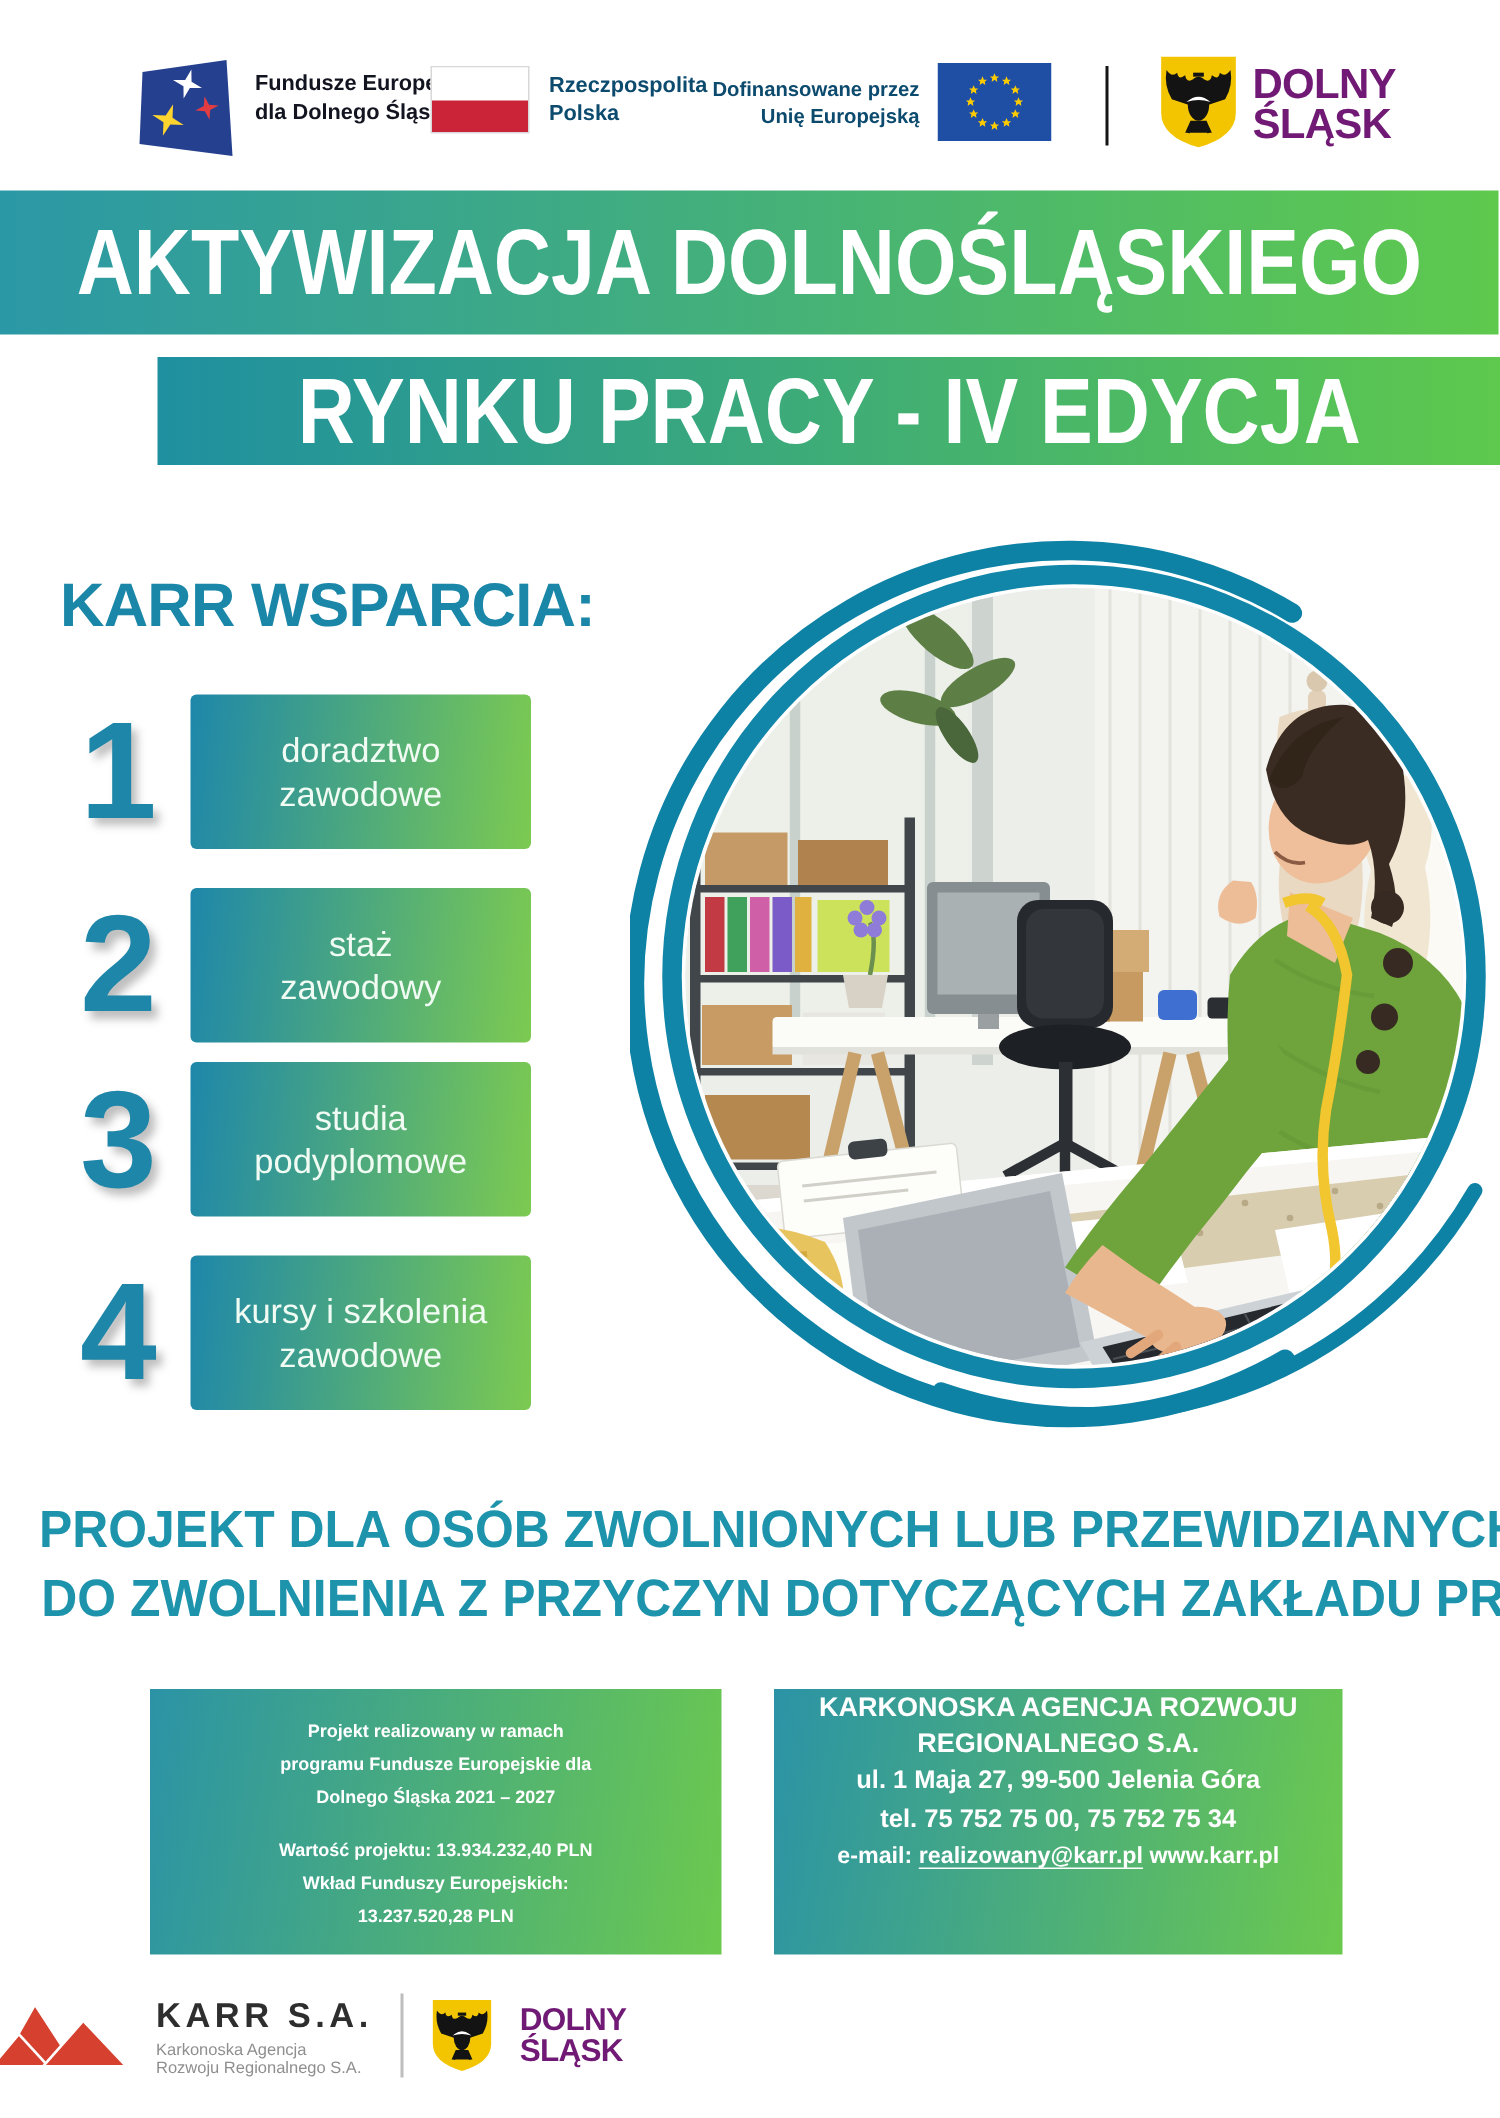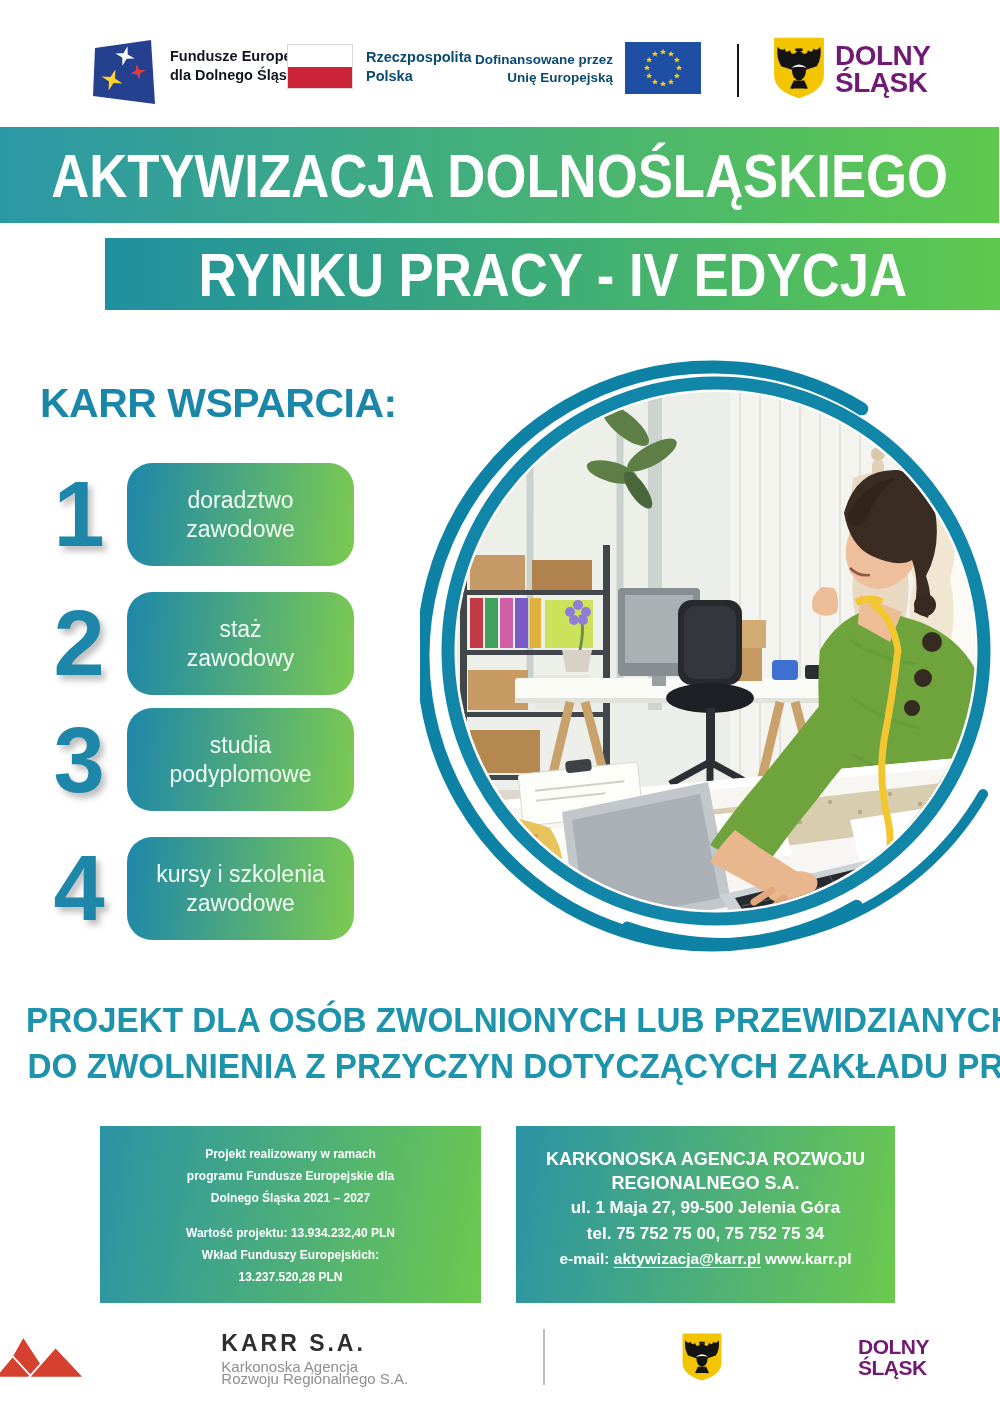--- a/index.html
+++ b/index.html
@@ -32,44 +32,44 @@
   
   .band{position:absolute;display:flex;align-items:center;justify-content:center;color:#fff;overflow:hidden}
   .band1{left:0;top:127px;width:999px;height:96px;background:linear-gradient(90deg,var(--band-teal),var(--band-green))}
   .band2{left:105px;top:238px;width:895px;height:72px;background:linear-gradient(90deg,#1f90a0,var(--band-green))}
   .band-text{font-size:62px;font-weight:700;white-space:nowrap;transform:scaleX(.85)}
 
   
   .support-heading{left:40px;top:380px;font-size:41px;font-weight:800;color:var(--accent-teal);letter-spacing:-0.5px}
   .support-num{left:36px;width:86px;text-align:center;font-size:92px;font-weight:700;color:#1e86a8;
                text-shadow:4px 5px 6px rgba(110,110,110,.45);line-height:100px}
-  .pill{left:127px;width:227px;height:103px;border-radius:25px;
+  .pill{left:127px;width:227px;height:103px;border-radius:4px;
         background:linear-gradient(96deg,var(--pill-teal),var(--pill-green));
         display:flex;flex-direction:column;align-items:center;justify-content:center;
         color:#f0fbf3;font-size:23px;line-height:29px;text-align:center}
 
   
   .statement{left:0;width:1000px;text-align:center;color:var(--statement-teal);font-weight:700}
   .statement span{display:inline-block;font-size:35px;line-height:44px;white-space:nowrap;transform:scaleX(.95)}
   .st1{top:998px}.st2{top:1044px}
 
   
   .box{position:absolute;top:1126px;height:177px;color:#fff;font-weight:700;text-align:center;
        background:linear-gradient(100deg,var(--box-teal),var(--box-green))}
   .box-left{left:100px;width:381px;font-size:12px;line-height:22px;padding-top:17px}
   .box-left .gap{height:13px}
-  .box-right{left:516px;width:379px;font-size:17px;line-height:25.5px;padding-top:21px}
+  .box-right{left:516px;width:379px;font-size:17px;line-height:25.5px;}
   .box-right .org{font-size:18px;line-height:24px}
   .email-line{font-size:15.5px}
   .email-link{text-decoration:underline;text-underline-offset:3px;color:#fff}
 
   
-  .footer{position:absolute;left:0;top:1328px;width:929px;display:flex;align-items:center;justify-content:space-between;gap:18px}
+  .footer{position:absolute;left:0;top:1328px;width:929px;display:flex;align-items:center;justify-content:flex-start;gap:18px}
   .karr-text .karr-name{font-size:23px;letter-spacing:3px;font-weight:600;color:#2e2e2e}
-  .karr-text .karr-sub{margin-top:4px;font-size:15px;line-height:12px;color:#8f8f8f}
+  .karr-text .karr-sub{margin-top:4px;font-size:11px;line-height:12px;color:#8f8f8f}
   .footer-divider{width:2px;height:56px;background:#bdbdbd}
   .ds-text-footer{font-size:21px;line-height:21px}
 
   .photo-svg{position:absolute;left:420px;top:350px}
 </style>
 </head>
 <body>
 
 <svg width="0" height="0" style="position:absolute" aria-hidden="true">
   <defs>
@@ -360,21 +360,21 @@
     <div>13.237.520,28 PLN</div>
   </div>
 
   <div class="box box-right">
     <div class="org">KARKONOSKA AGENCJA ROZWOJU</div>
     <div class="org">REGIONALNEGO S.A.</div>
     <div>ul. 1 Maja 27, 99-500 Jelenia Góra</div>
     <div>tel. 75 752 75 00, 75 752 75 34</div>
     <div class="email-line">
       <span>e-mail:</span>
-      <a class="email-link" href="#">aktywizacja@karr.pl</a>
+      <a class="email-link" href="#">realizowany@karr.pl</a>
       <span>www.karr.pl</span>
     </div>
   </div>
 
   <div class="footer">
     <svg width="86" height="58" viewBox="0 0 96 58">
       <polygon points="26,6 56,52 0,52" fill="var(--karr-red)" stroke="#ffffff" stroke-width="2"></polygon>
       <polygon points="14,28 36,52 -6,52" fill="var(--karr-red)" stroke="#ffffff" stroke-width="2"></polygon>
       <polygon points="62,18 94,52 32,52" fill="var(--karr-red)" stroke="#ffffff" stroke-width="2"></polygon>
     </svg>

